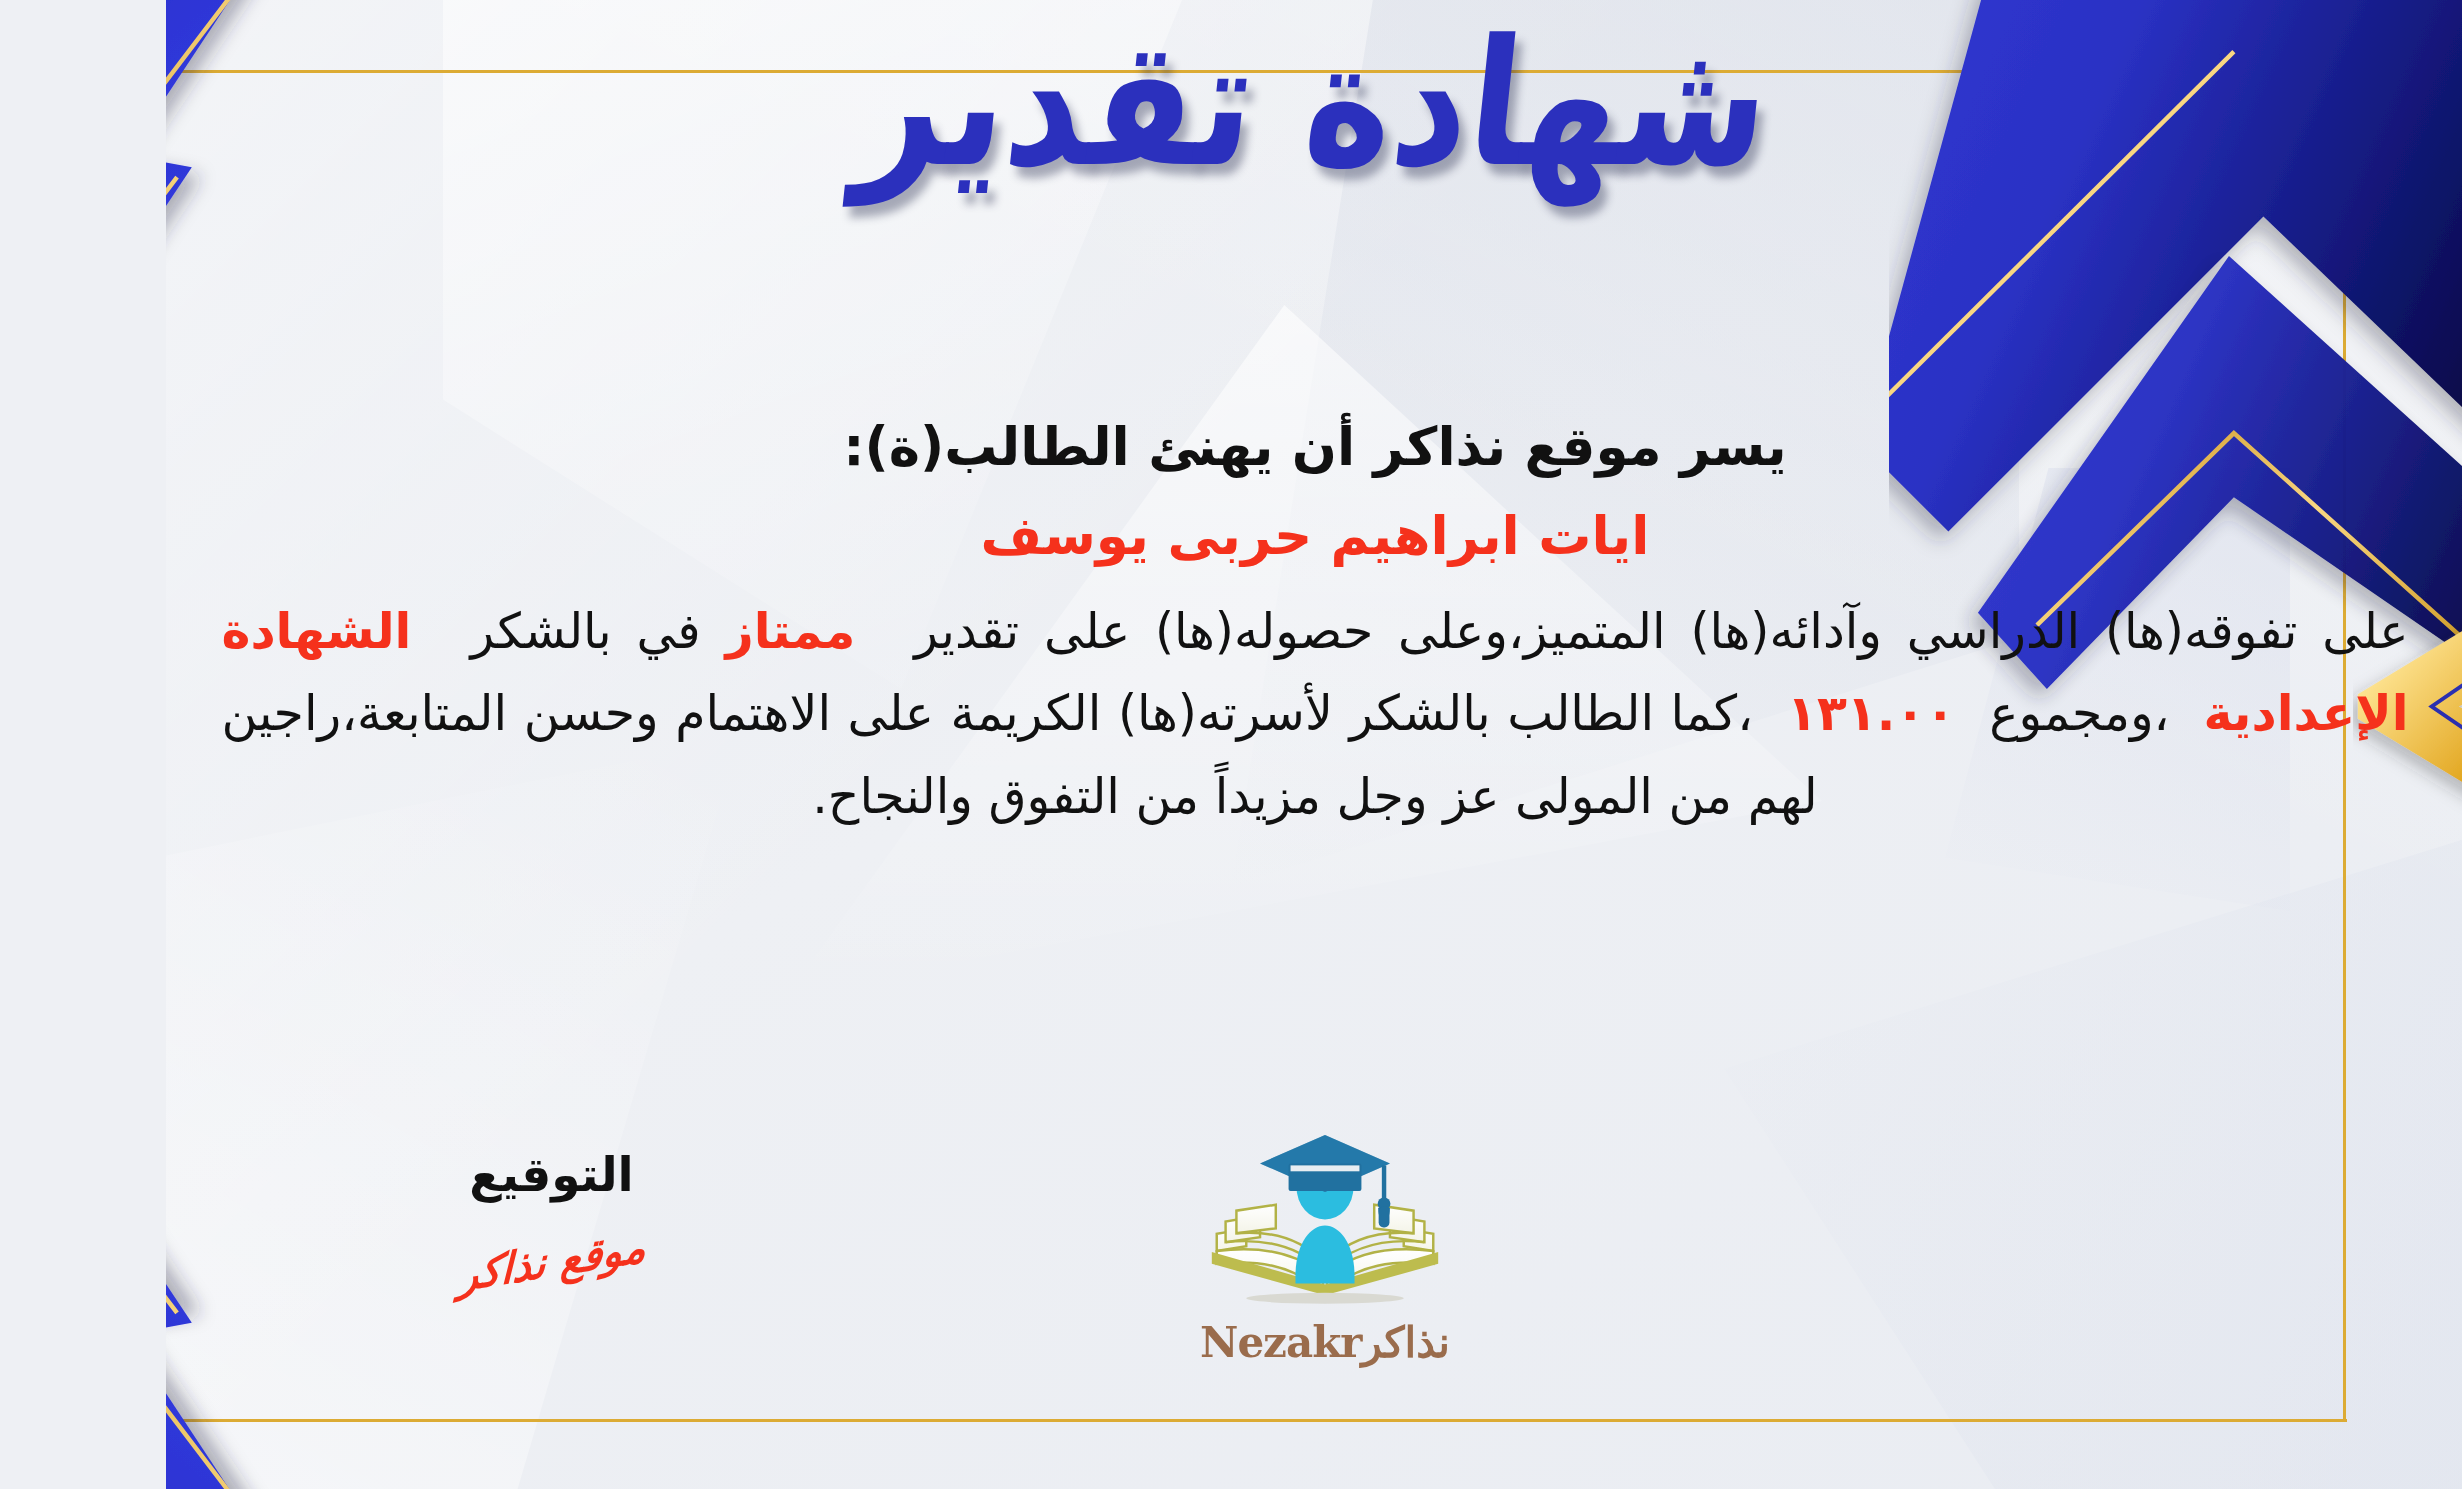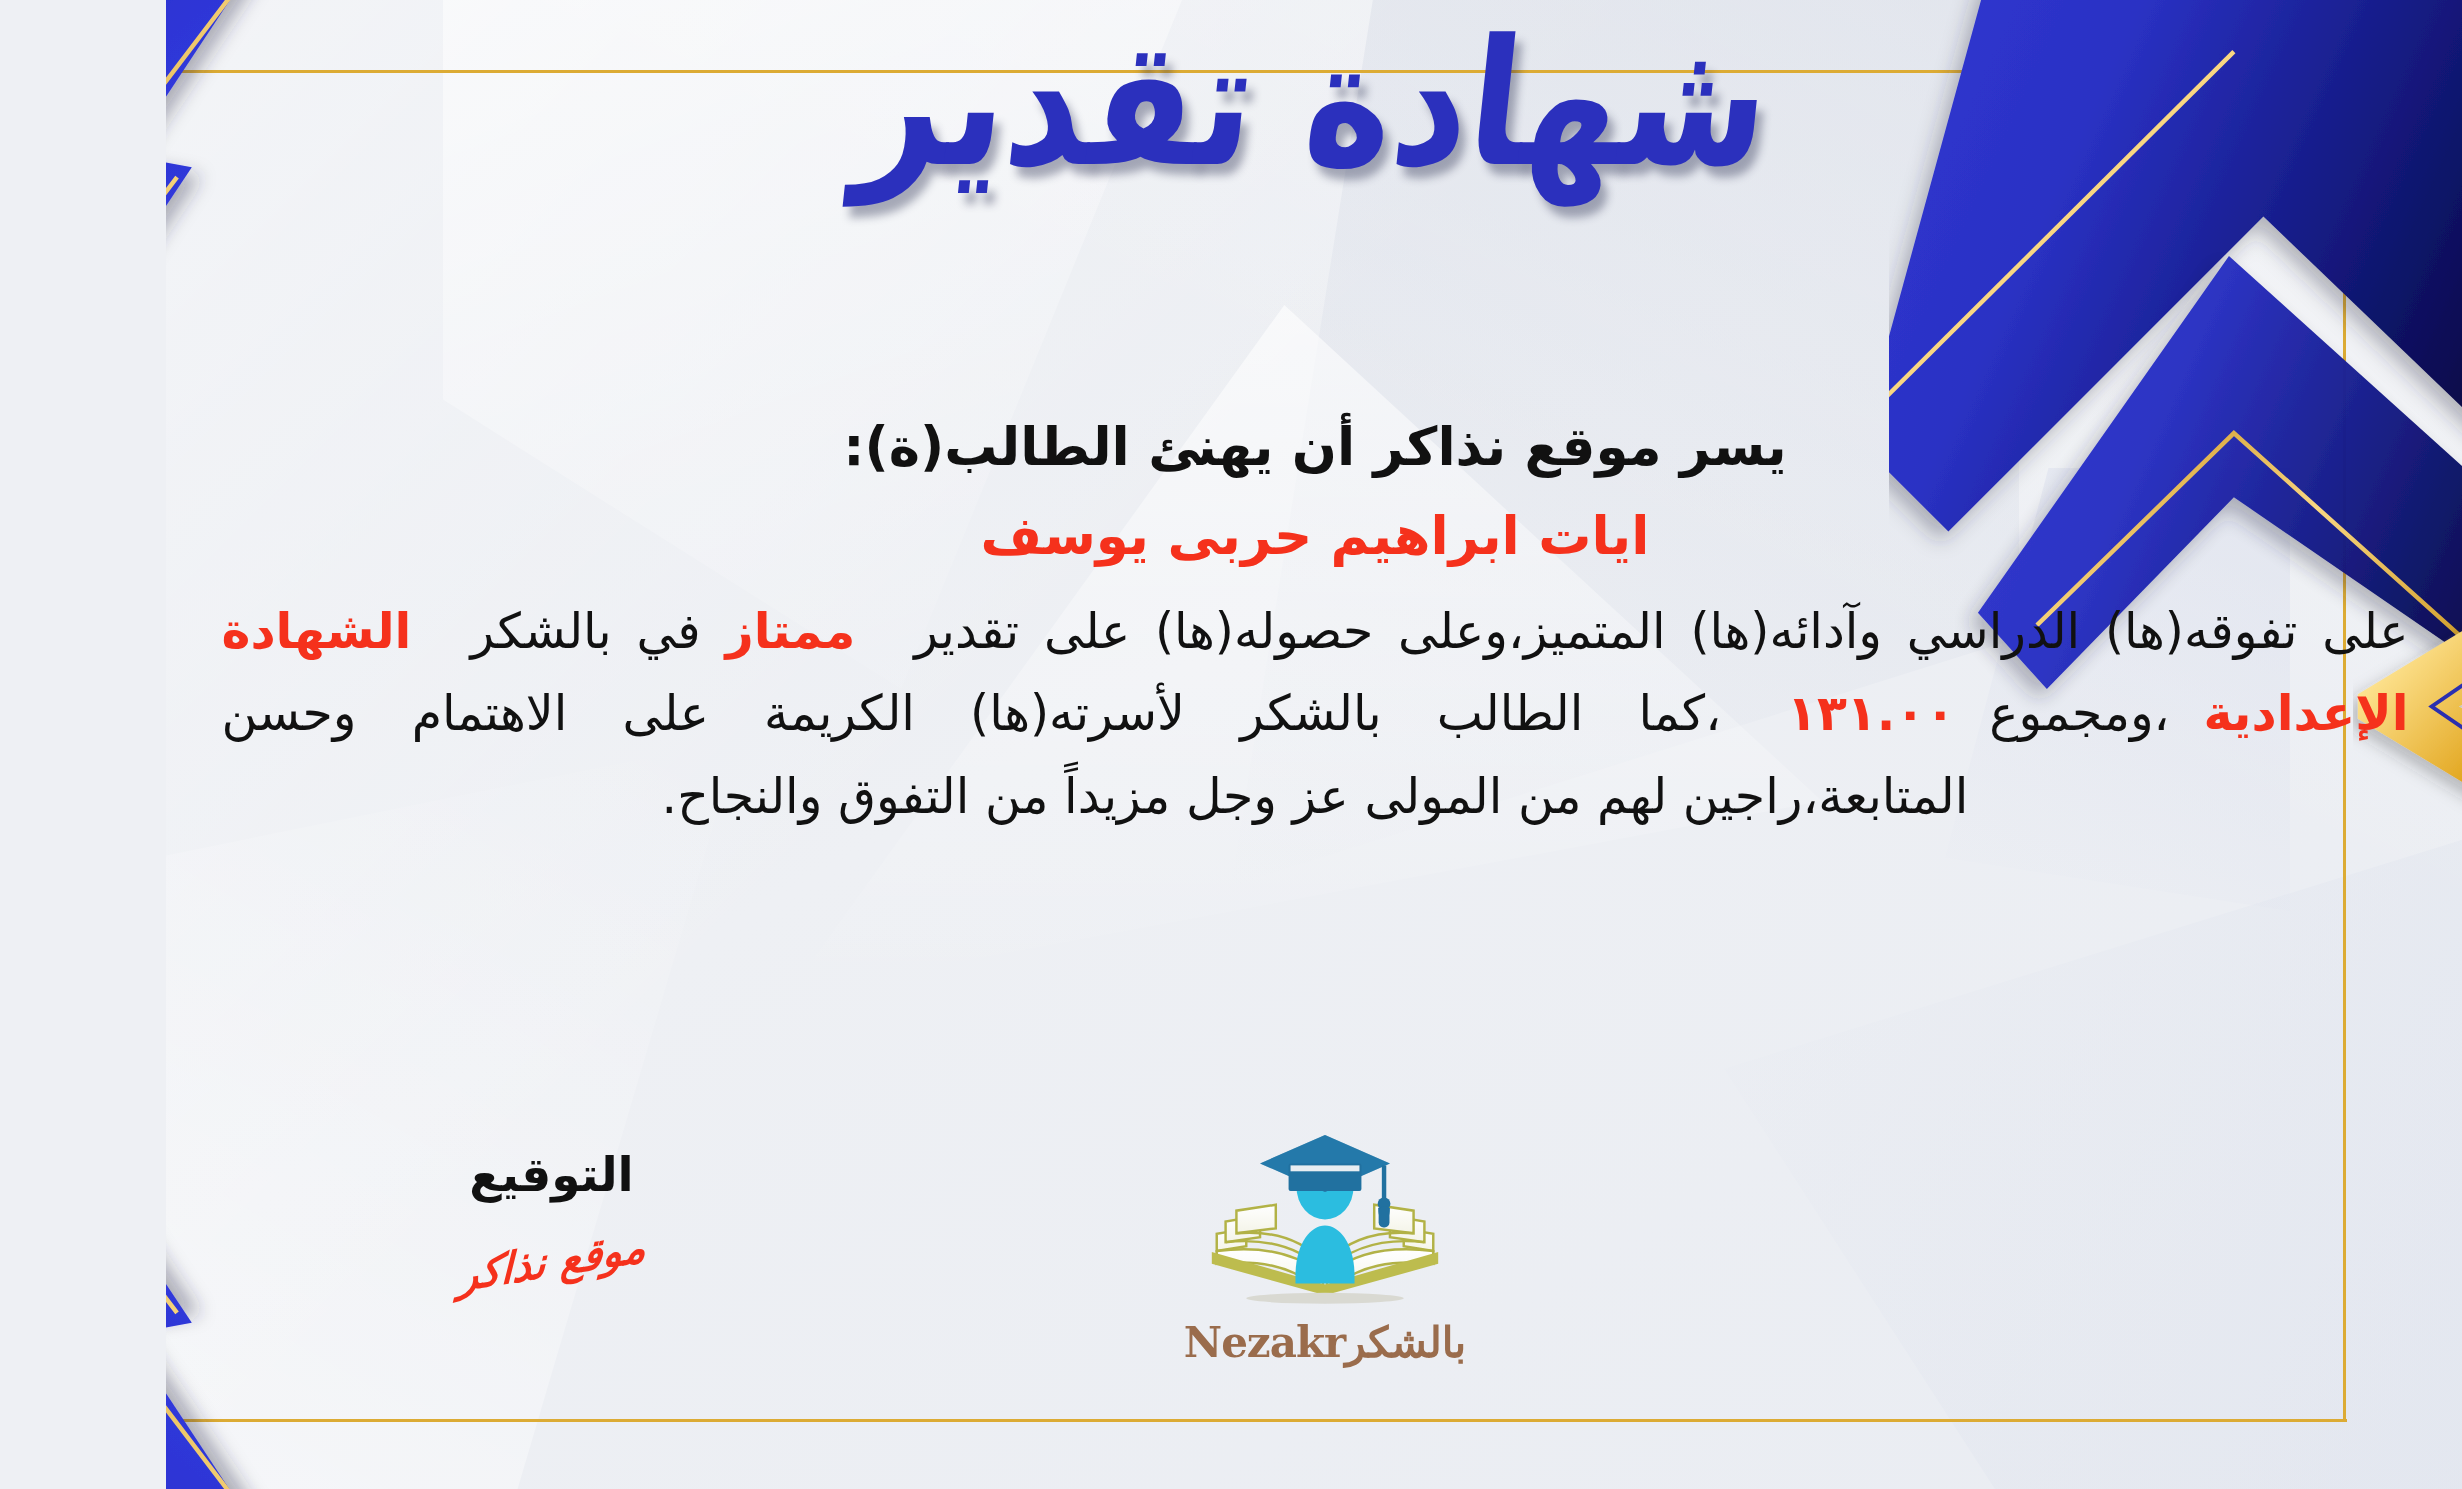--- a/index.html
+++ b/index.html
@@ -70,21 +70,21 @@
     margin-bottom:21.7px;
   }
   .para{
     font-size:49px;font-weight:500;line-height:1.68;color:#111;
     text-align:justify;text-align-last:center;
     padding:0 29.5px;
   }
   .para .red{color:#f5311c;font-weight:700;}
   .para .gap{display:inline-block;width:34px;}
   .para .gap-lg{display:inline-block;width:59px;}
-  .num{font-weight:700;letter-spacing:1px;margin-left:32px;}
+  .num{font-weight:700;letter-spacing:1px;}
 
   
   #sig-block{
     position:absolute;left:374px;top:1147px;width:355px;text-align:center;direction:rtl;
   }
   .sig-label{font-size:47px;font-weight:700;color:#111;}
   .sig-mark{
     margin-top:35px;font-size:42px;color:#f5311c;
     font-family:"DejaVu Serif","Liberation Serif",serif;
     font-style:italic;font-weight:600;
@@ -273,18 +273,18 @@
       <path d="M260,14 L392,72 L260,130 L128,72 Z" fill="#2a86b8" opacity=".4"></path>
       <rect x="186" y="72" width="148" height="56" rx="4" fill="#2171a0"></rect>
       <rect x="190" y="76" width="140" height="12" fill="#e8eef2"></rect>
 
       <path d="M380,76 L380,150" stroke="#2171a0" stroke-width="9" fill="none"></path>
       <circle cx="380" cy="154" r="13" fill="#2171a0"></circle>
       <path d="M368,162 C368,198 392,198 392,162 Z" fill="#2171a0"></path>
       <rect x="369" y="160" width="22" height="42" rx="10" fill="#2171a0"></rect>
     </svg>
     <div class="logo-word">
-      <span>بالشكر</span><span>Nezakr</span>
+      <span>نذاكر</span><span>Nezakr</span>
     </div>
   </div>
 
 </div>
 
 
 </body></html>

